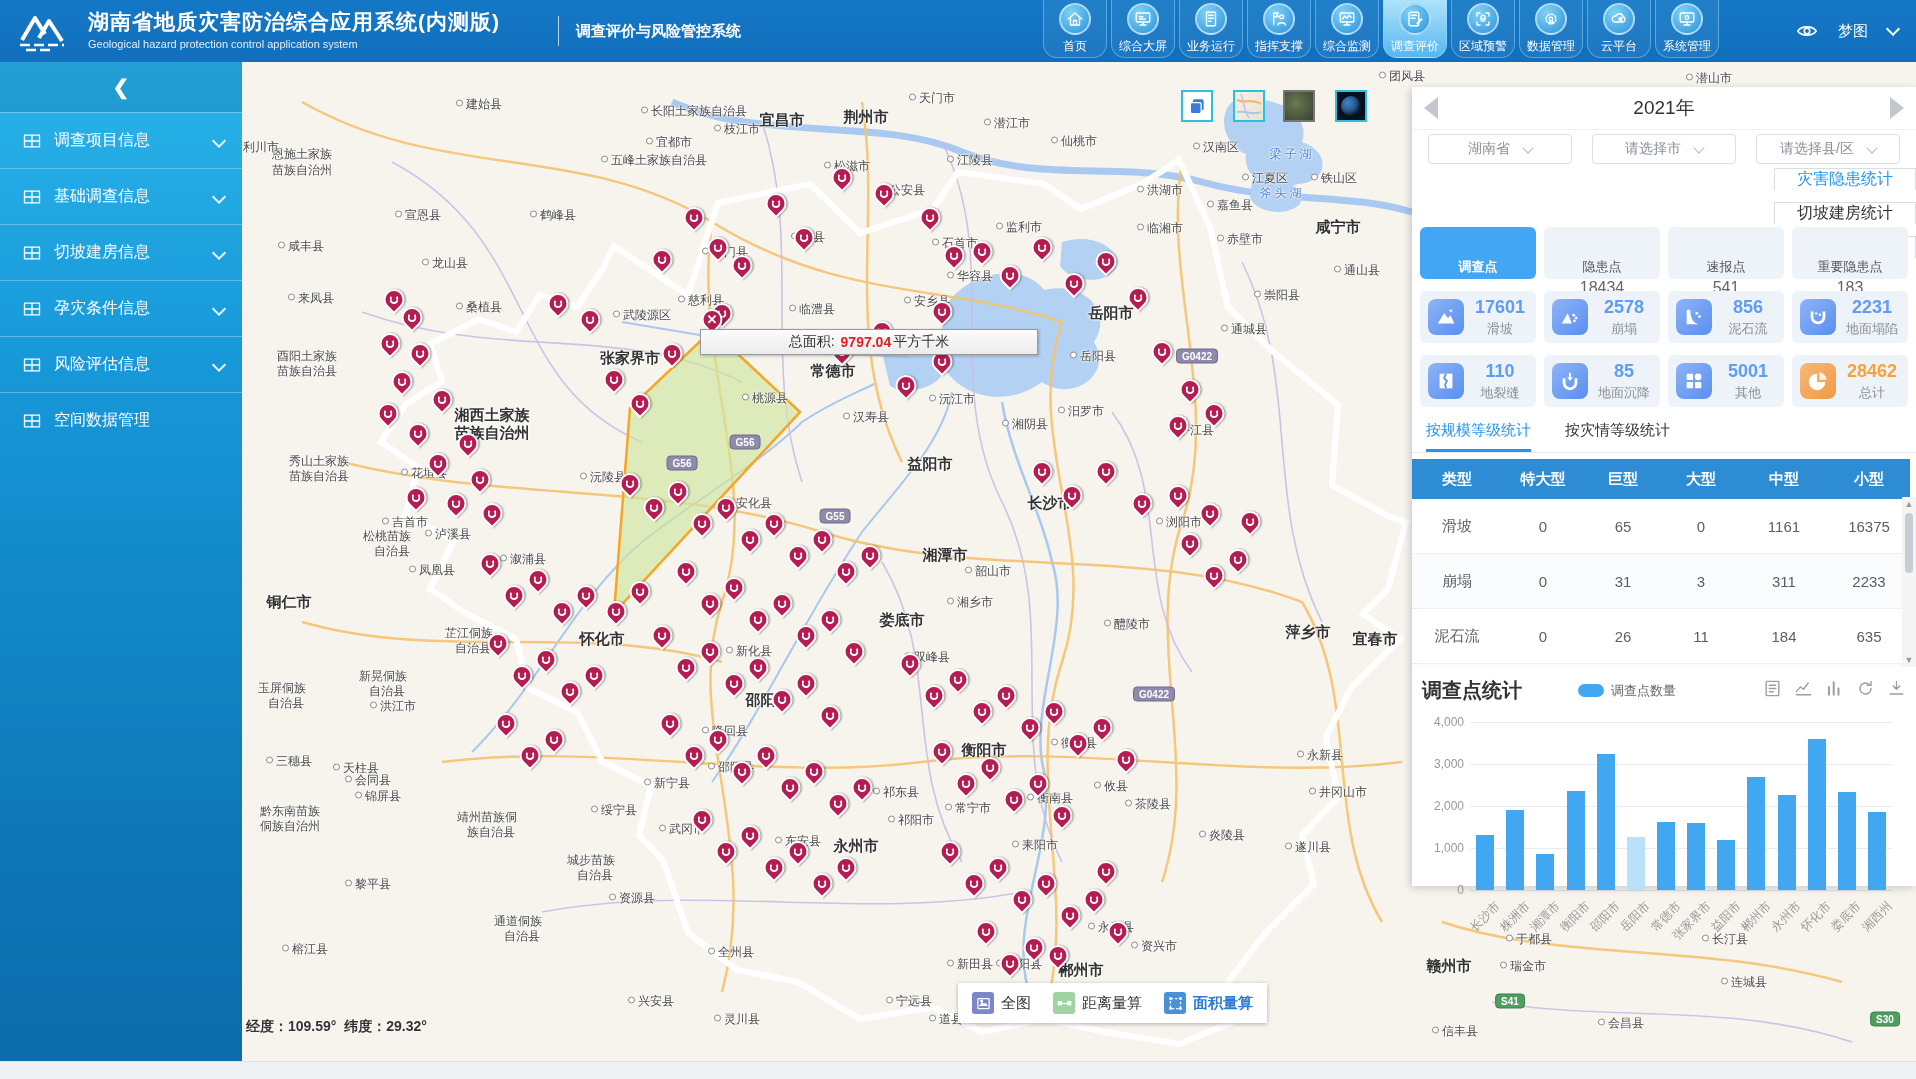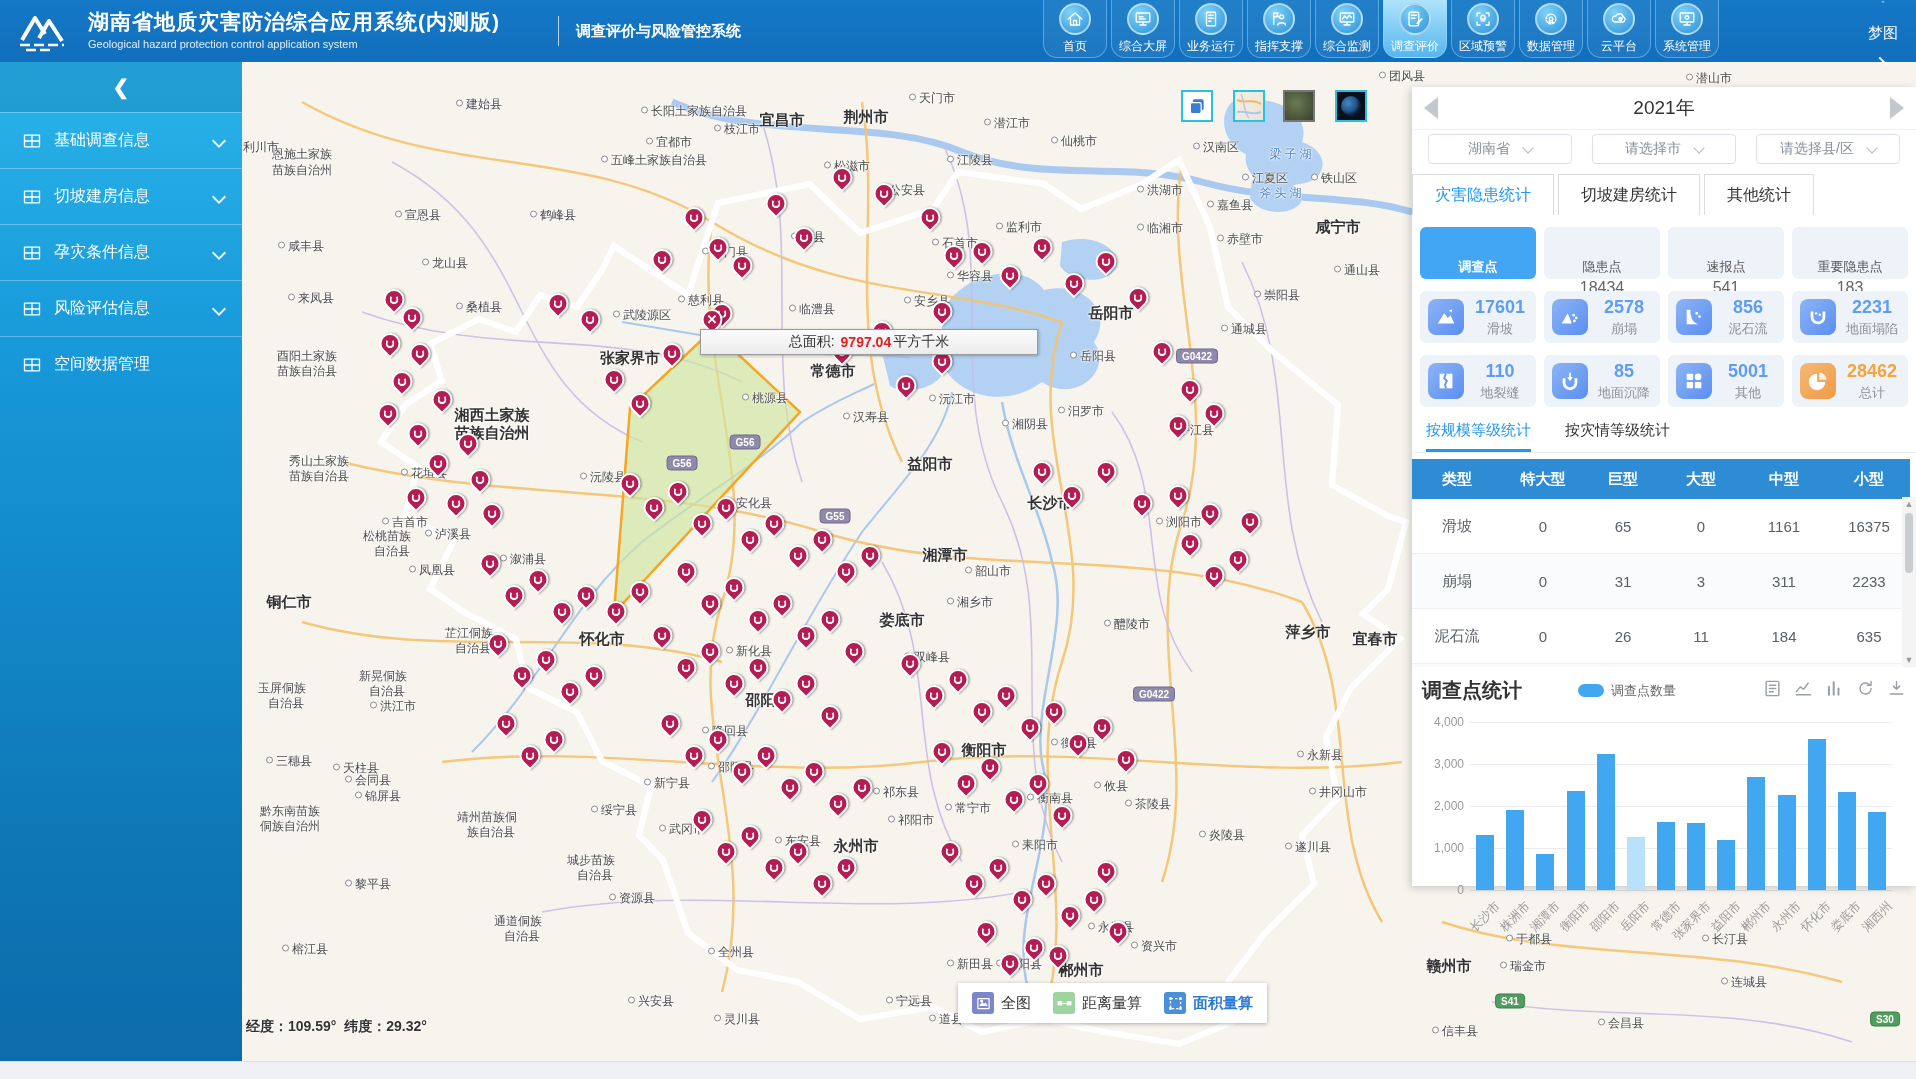--- a/index.html
+++ b/index.html
@@ -12,21 +12,21 @@
   .h-title .t1{font-size:21px;font-weight:bold;letter-spacing:1px;white-space:nowrap;}
   .h-title .t2{font-size:11px;color:rgba(255,255,255,.88);margin-top:2px;white-space:nowrap;}
   .h-div{position:absolute;left:558px;top:16px;width:1px;height:30px;background:rgba(255,255,255,.7);}
   .h-sub{position:absolute;left:576px;top:22px;color:#fff;font-size:15px;font-weight:bold;white-space:nowrap;}
   .nav{position:absolute;left:1043px;top:0;height:62px;display:flex;gap:4px;}
   .nav-item{width:64px;height:58px;border:1px solid rgba(160,220,255,.45);border-top:none;border-radius:0 0 14px 14px;background:rgba(255,255,255,.06);display:flex;flex-direction:column;align-items:center;justify-content:flex-start;padding-top:3px;box-sizing:border-box;cursor:pointer;}
   .nav-item.active{background:linear-gradient(180deg,#aee3fb,#55b7ee);}
   .nav-ic{width:32px;height:32px;border-radius:50%;background:radial-gradient(circle at 35% 28%,#7fd2f8,#2d93d8);border:2px solid rgba(255,255,255,.55);display:flex;align-items:center;justify-content:center;box-sizing:border-box;}
   .nav-ic svg{width:18px;height:18px;}
   .nav-lb{font-size:12px;color:#fff;margin-top:3px;white-space:nowrap;}
-  .user{position:absolute;right:18px;top:0;height:62px;display:flex;align-items:center;gap:20px;color:#fff;flex-direction:column;}
+  .user{position:absolute;right:18px;top:0;height:62px;display:flex;align-items:center;gap:20px;color:#fff;}
   .user svg{width:22px;height:22px;}
   .user .uname{font-size:15px;}
   .chev-dn{width:8px;height:8px;border-right:2px solid #fff;border-bottom:2px solid #fff;transform:rotate(45deg);margin-top:-4px;}
 
   
   .sidebar{position:absolute;left:0;top:62px;width:242px;bottom:17px;background:linear-gradient(180deg,#2ab4e9,#1798d9 30%,#0e77b6 78%,#0c6bab);z-index:50;}
   .collapse{height:50px;background:rgba(9,86,140,.22);display:flex;align-items:center;justify-content:center;color:#fff;font-size:20px;font-weight:bold;cursor:pointer;}
   .side-item{height:55px;display:flex;align-items:center;padding:0 18px 0 22px;color:#fff;font-size:16px;border-top:1px solid rgba(255,255,255,.3);cursor:pointer;position:relative;}
   .side-item .si-ic{width:20px;height:20px;margin-right:12px;flex:0 0 auto;}
   .side-item .si-ic svg{width:20px;height:20px;}
@@ -66,21 +66,21 @@
   
   .panel{position:absolute;left:1412px;top:87px;width:504px;height:799px;background:#fff;box-shadow:-2px 2px 8px rgba(0,0,0,.18);z-index:40;box-sizing:border-box;}
   .yearrow{height:42px;display:flex;align-items:center;justify-content:space-between;padding:0 12px;border-bottom:1px solid #f0f0f0;}
   .yarrow{width:0;height:0;border-top:11px solid transparent;border-bottom:11px solid transparent;cursor:pointer;}
   .yarrow.left{border-right:14px solid #c4c8ce;}
   .yarrow.right{border-left:14px solid #c4c8ce;}
   .ytext{font-size:19px;color:#333;}
   .selrow{height:38px;display:flex;align-items:center;justify-content:space-between;padding:0 16px;}
   .sel{width:142px;height:28px;border:1px solid #dcdfe6;border-radius:4px;display:flex;align-items:center;justify-content:center;gap:14px;font-size:14px;color:#8a9099;cursor:pointer;position:relative;}
   .sel .sch{width:7px;height:7px;border-right:1.6px solid #b6bac2;border-bottom:1.6px solid #b6bac2;transform:rotate(45deg);margin-top:-3px;}
-  .tabrow{height:47px;display:flex;align-items:flex-end;padding:0 0 0 0;gap:4px;}
+  .tabrow{height:47px;display:flex;align-items:flex-end;padding:0 0 0 0;gap:12px;flex-direction:column;}
   .ttab{height:40px;padding:0 22px;border:1px solid #dcdcdc;border-bottom:none;display:flex;align-items:center;font-size:16px;color:#333;cursor:pointer;background:#fff;}
   .ttab.active{color:#2196f3;}
   .cards{display:flex;gap:8px;padding:12px 8px 0 8px;}
   .bigcard{flex:1;height:52px;background:#eef2f9;border-radius:6px;display:flex;flex-direction:column;align-items:center;justify-content:center;cursor:pointer;}
   .bigcard .bl{font-size:13px;color:#555;margin-top:48px;}
   .bigcard .bv{font-size:16px;color:#666;margin-top:3px;}
   .bigcard.active{background:#42a6f5;}
   .bigcard.active .bl,.bigcard.active .bv{color:#fff;font-weight:bold;}
   .iconcard{flex:1;height:52px;background:#eef2f9;border-radius:6px;display:flex;align-items:center;padding:0 8px;gap:8px;box-sizing:border-box;cursor:pointer;}
   .iconcard .ic{width:36px;height:36px;border-radius:8px;background:linear-gradient(135deg,#8cb4f6,#5a8ef0);display:flex;align-items:center;justify-content:center;flex:0 0 auto;}
@@ -242,20 +242,28 @@
           <circle cx="12" cy="12" r="3"></circle>
         </svg>
       <span class="uname">梦图</span>
       <span class="chev-dn"></span>
     </div>
   </div>
 
   <div class="sidebar">
     <div class="collapse">❮</div>
     <div id="side-items">
+        <div class="side-item">
+          <span class="si-ic"><svg viewBox="0 0 24 24" fill="none" stroke="#fff" stroke-width="1.6" stroke-linecap="round" stroke-linejoin="round">
+              <rect x="3" y="5" width="18" height="14"></rect>
+              <path d="M12 5v14M3 12h18"></path>
+            </svg></span>
+          <span>调查项目信息</span>
+          <span class="si-ch"></span>
+        </div>
         <div class="side-item">
           <span class="si-ic"><svg viewBox="0 0 24 24" fill="none" stroke="#fff" stroke-width="1.6" stroke-linecap="round" stroke-linejoin="round">
               <rect x="3" y="5" width="18" height="14"></rect>
               <path d="M12 5v14M3 12h18"></path>
             </svg></span>
           <span>基础调查信息</span>
           <span class="si-ch"></span>
         </div>
         <div class="side-item">
           <span class="si-ic"><svg viewBox="0 0 24 24" fill="none" stroke="#fff" stroke-width="1.6" stroke-linecap="round" stroke-linejoin="round">

